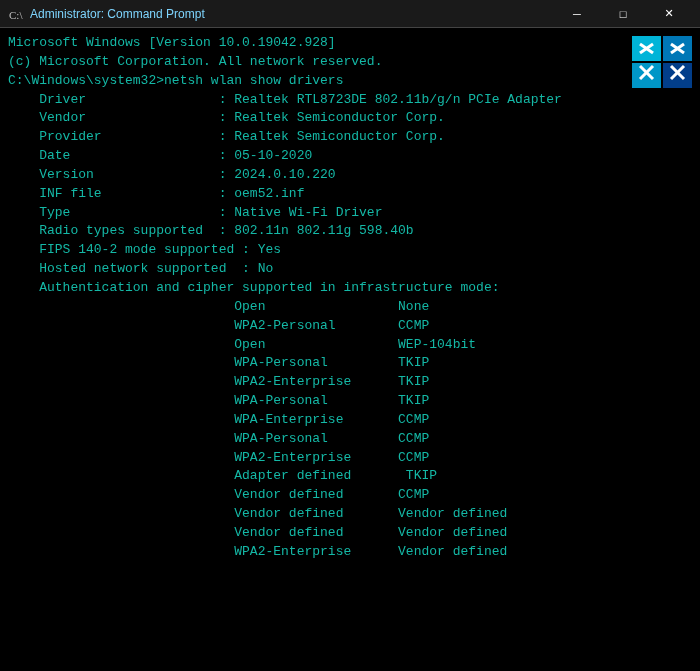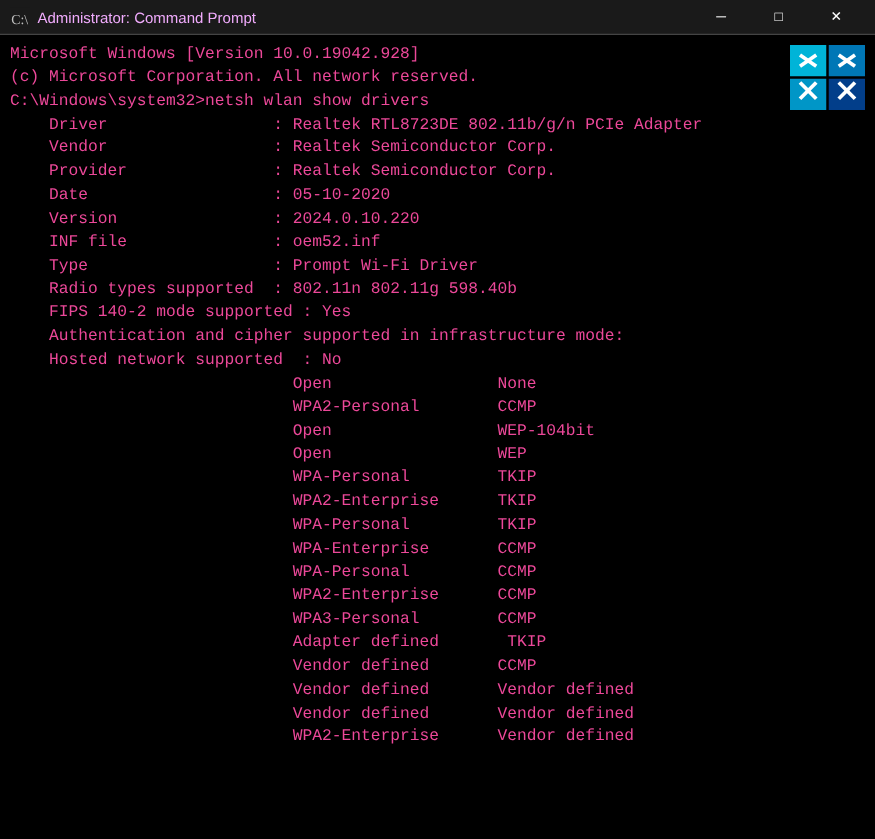--- a/index.html
+++ b/index.html
@@ -33,21 +33,21 @@
       justify-content: center;
     }
 
     .title-bar-icon svg {
       width: 16px;
       height: 16px;
     }
 
     .title-bar-text {
       flex: 1;
-      color: #f0abfc;
+      color: #7dd3fc;
       font-size: 12px;
       font-family: 'Segoe UI', sans-serif;
     }
 
     .title-bar-controls {
       display: flex;
       gap: 0;
     }
 
     .title-bar-btn {
@@ -66,21 +66,21 @@
       background: #000;
       padding: 6px 8px;
       height: calc(671px - 28px);
       overflow: hidden;
       position: relative;
     }
 
     .line {
       line-height: 1.45;
       white-space: pre;
-      color: #ec4899;
+      color: #14b8a6;
     }
 
     .brand-logo {
       position: absolute;
       top: 8px;
       right: 8px;
       width: 60px;
       height: 52px;
     }
 
@@ -133,35 +133,33 @@
       <div class="line"></div>
       <div class="line">C:\Windows\system32&gt;netsh wlan show drivers</div>
       <div class="line"></div>
       <div class="line"></div>
       <div class="line">    Driver                 : Realtek RTL8723DE 802.11b/g/n PCIe Adapter</div>
       <div class="line">    Vendor                 : Realtek Semiconductor Corp.</div>
       <div class="line">    Provider               : Realtek Semiconductor Corp.</div>
       <div class="line">    Date                   : 05-10-2020</div>
       <div class="line">    Version                : 2024.0.10.220</div>
       <div class="line">    INF file               : oem52.inf</div>
-      <div class="line">    Type                   : Prompt Wi-Fi Driver</div>
+      <div class="line">    Type                   : Native Wi-Fi Driver</div>
       <div class="line">    Radio types supported  : 802.11n 802.11g 598.40b</div>
       <div class="line">    FIPS 140-2 mode supported : Yes</div>
+      <div class="line">    Hosted network supported  : No</div>
       <div class="line">    Authentication and cipher supported in infrastructure mode:</div>
-      <div class="line">    Hosted network supported  : No</div>
       <div class="line">                             Open                 None</div>
       <div class="line">                             WPA2-Personal        CCMP</div>
       <div class="line">                             Open                 WEP-104bit</div>
-      <div class="line">                             Open                 WEP</div>
       <div class="line">                             WPA-Personal         TKIP</div>
       <div class="line">                             WPA2-Enterprise      TKIP</div>
       <div class="line">                             WPA-Personal         TKIP</div>
       <div class="line">                             WPA-Enterprise       CCMP</div>
       <div class="line">                             WPA-Personal         CCMP</div>
       <div class="line">                             WPA2-Enterprise      CCMP</div>
-      <div class="line">                             WPA3-Personal        CCMP</div>
       <div class="line">                             Adapter defined       TKIP</div>
       <div class="line">                             Vendor defined       CCMP</div>
       <div class="line">                             Vendor defined       Vendor defined</div>
       <div class="line">                             Vendor defined       Vendor defined</div>
       <div class="line">                             WPA2-Enterprise      Vendor defined</div>
     </div>
 </div>
 
 </body></html>

